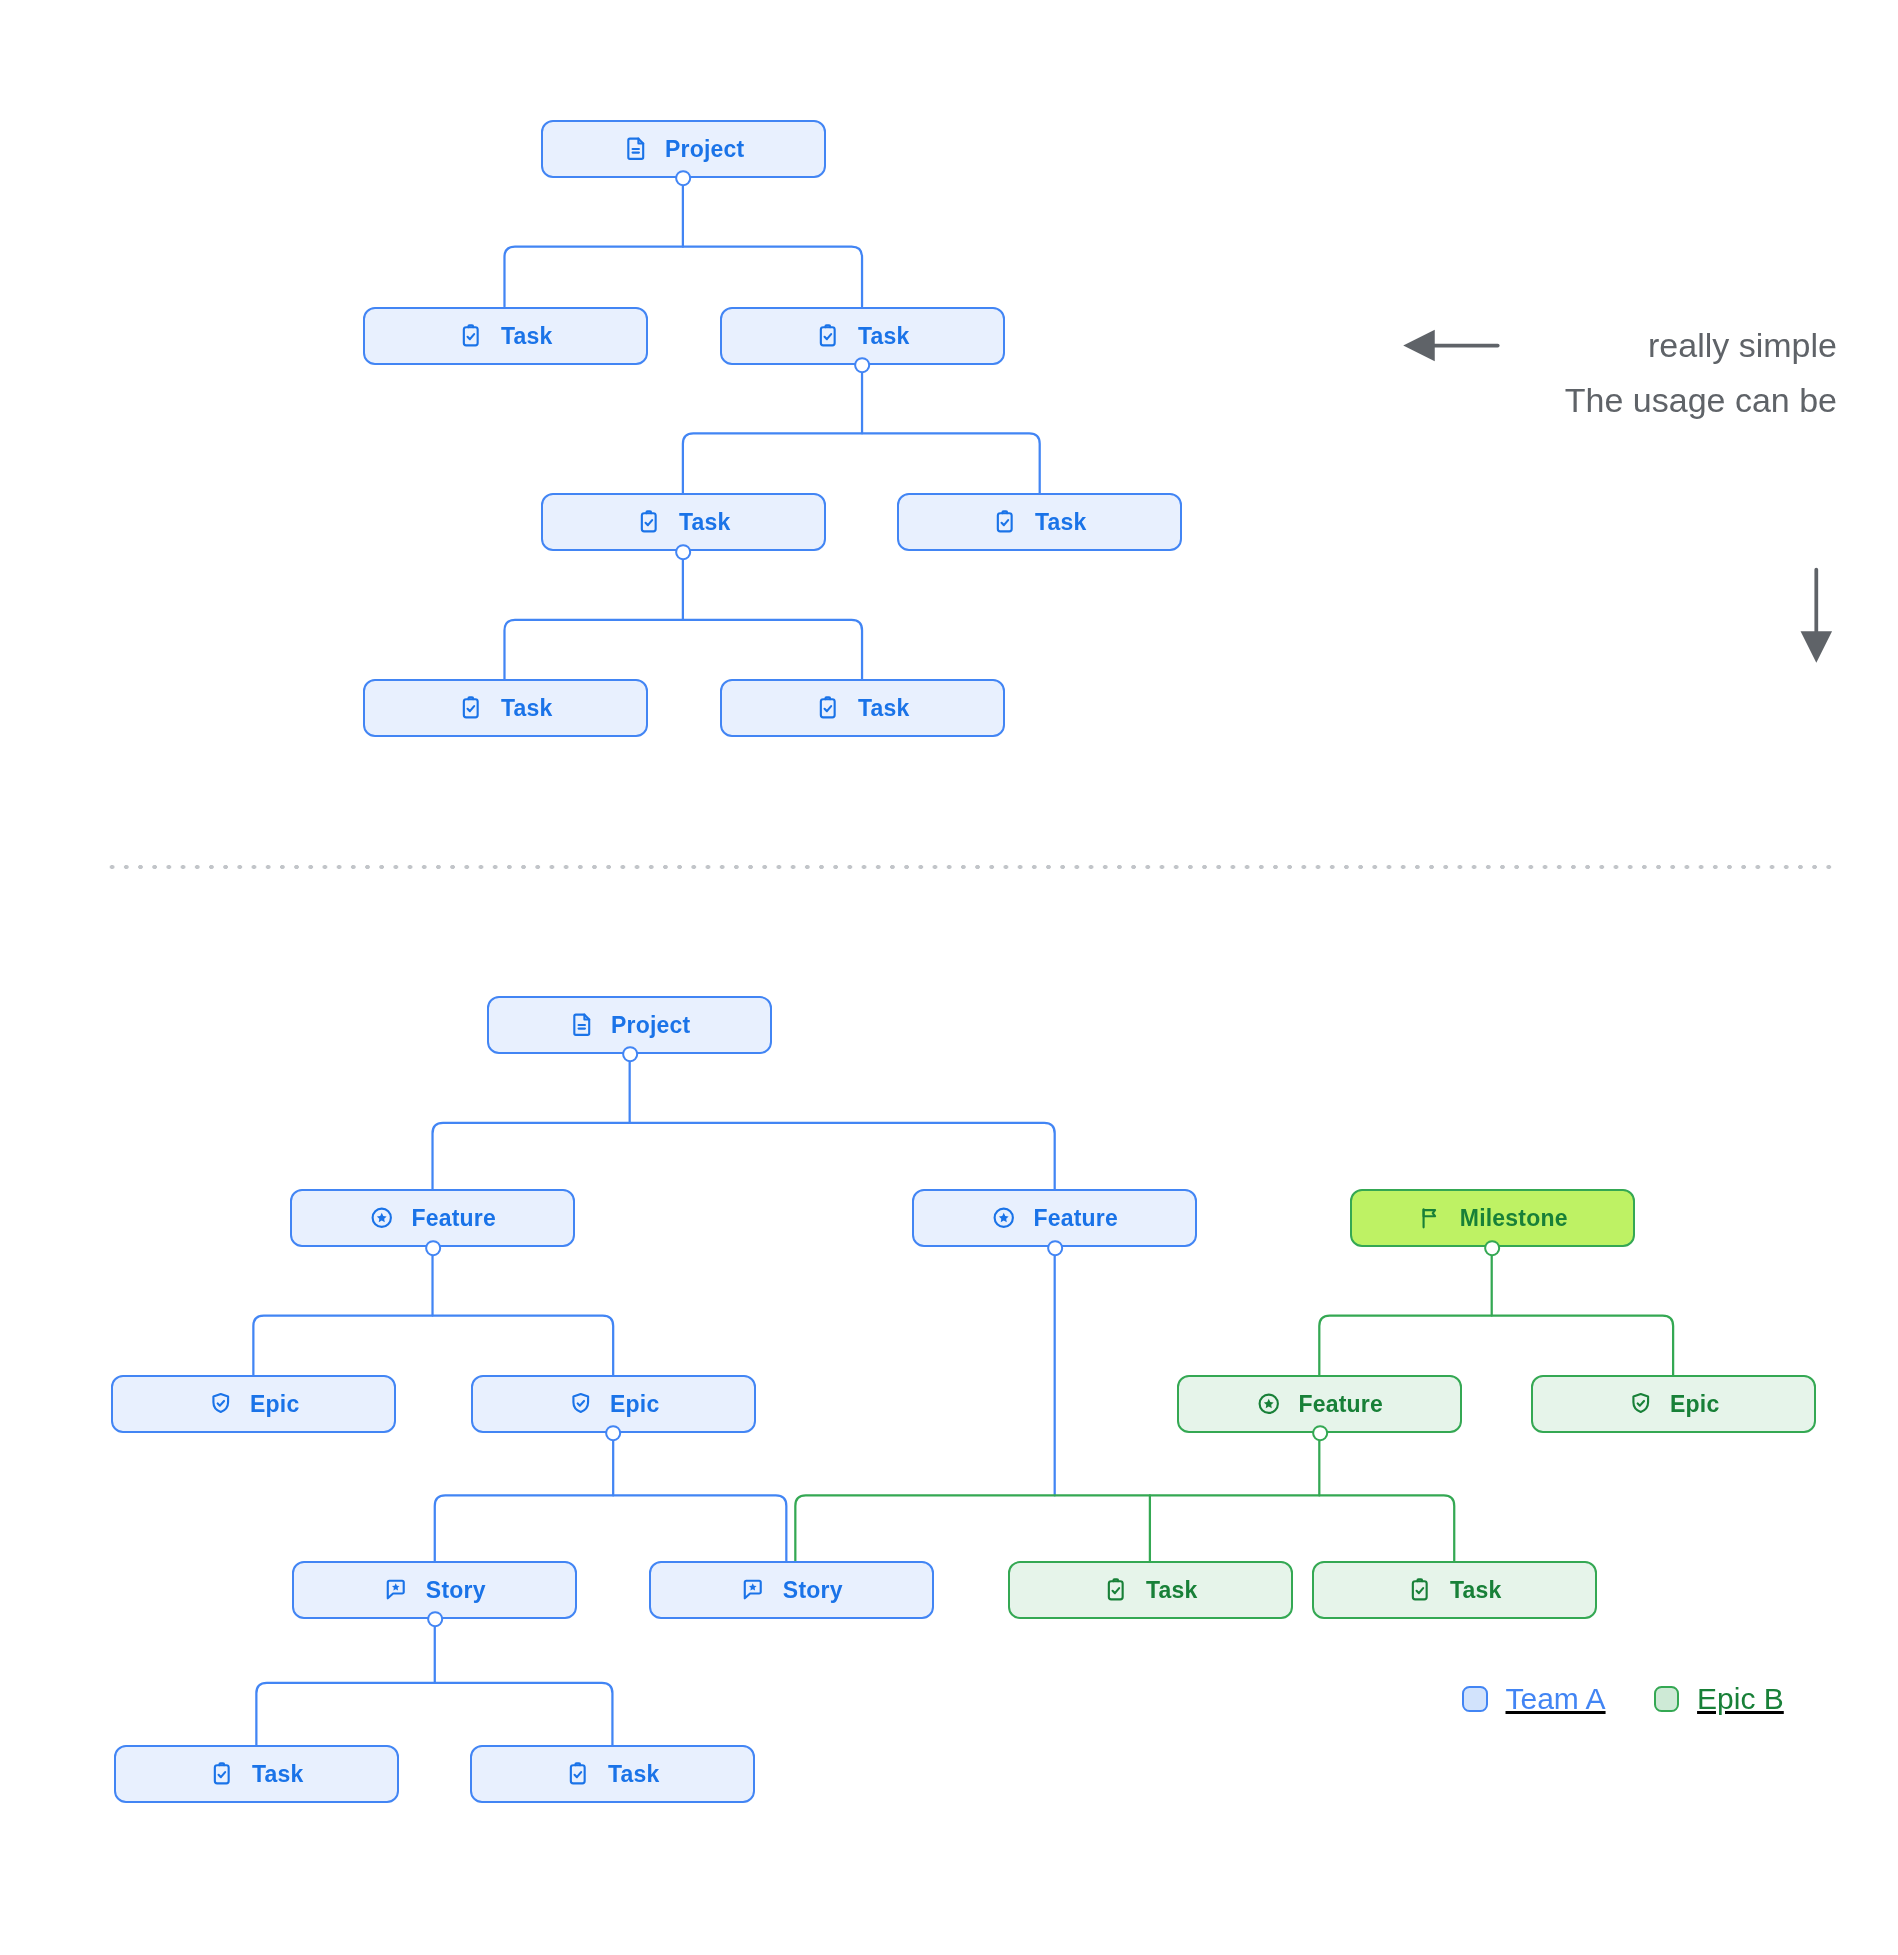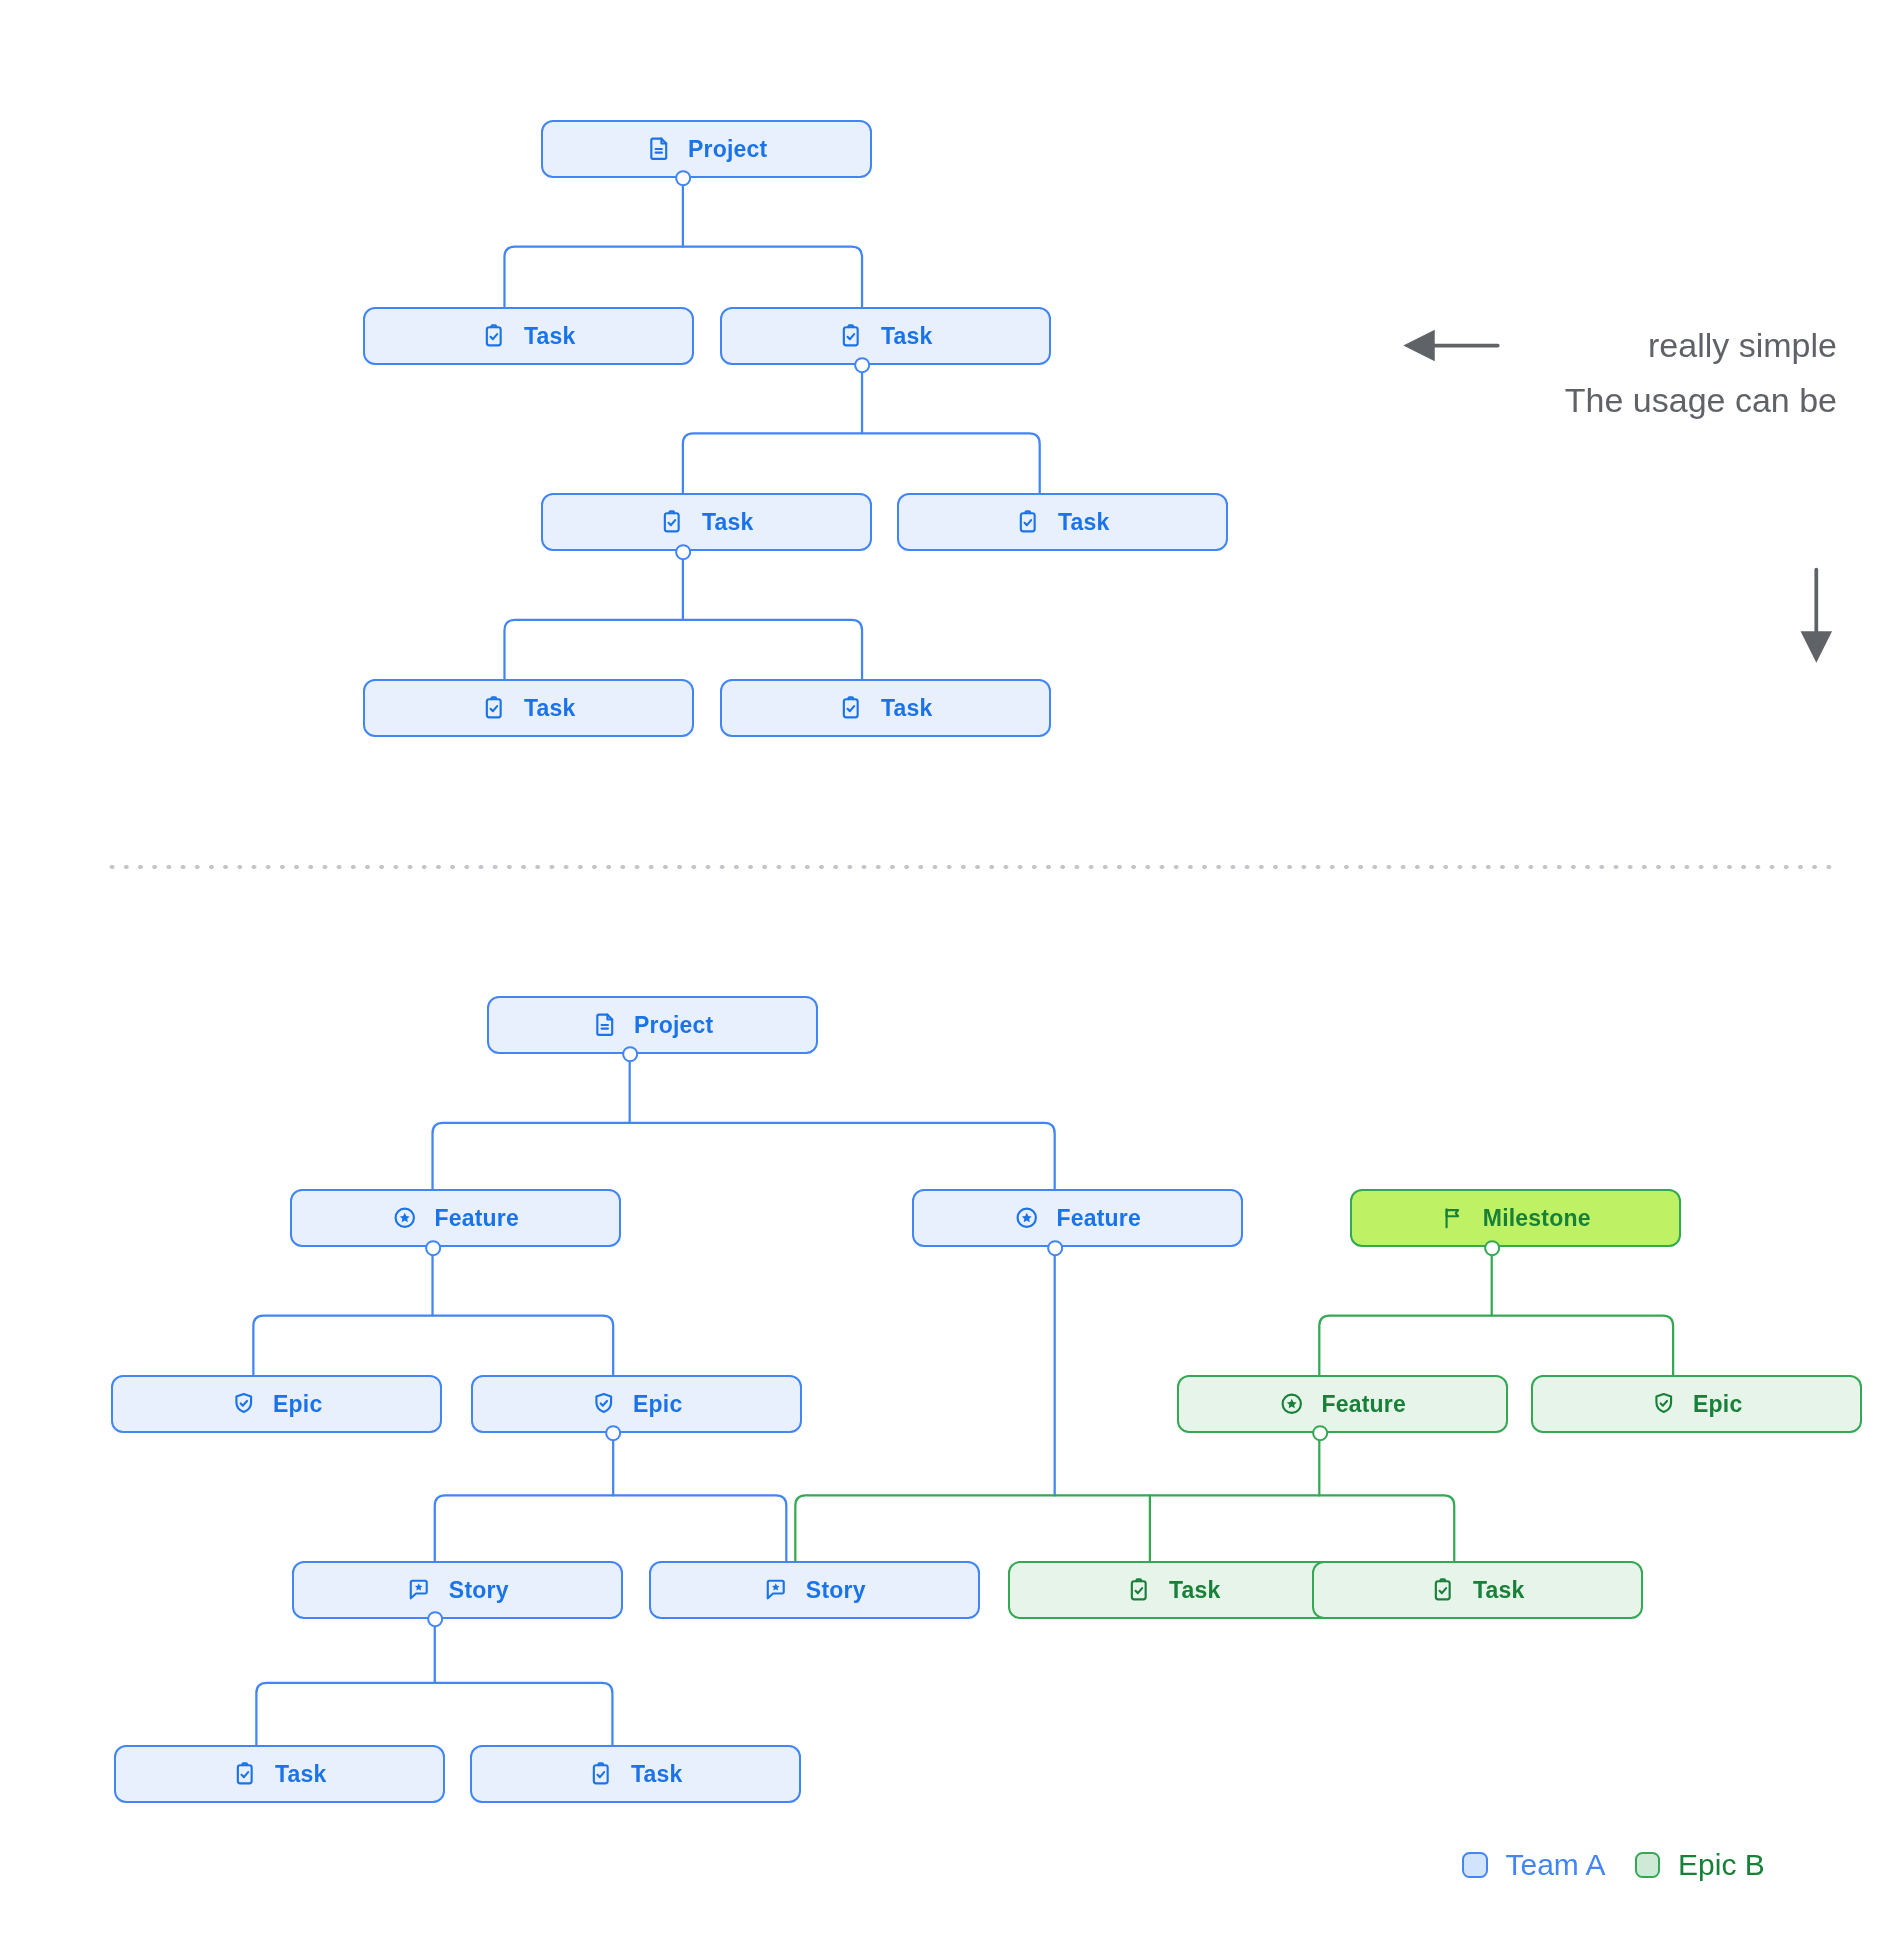--- a/index.html
+++ b/index.html
@@ -6,21 +6,21 @@
   .canvas{
     position:relative;width:1898px;height:1955px;background:#ffffff;
     font-family:"Liberation Sans",sans-serif;overflow:hidden;
   }
   svg.wires{position:absolute;left:0;top:0;width:1898px;height:1955px;}
   .edge-a{stroke:#4285F4;stroke-width:3;fill:none;stroke-linecap:round;}
   .edge-b{stroke:#34A853;stroke-width:3;fill:none;stroke-linecap:round;}
   .anno-stroke{stroke:#5F6368;stroke-width:5;fill:none;stroke-linecap:round;}
   .anno-fill{fill:#5F6368;stroke:none;}
   .node{
-    position:absolute;width:331px;height:58px;border-radius:12px;
+    position:absolute;width:285px;height:58px;border-radius:12px;
     border:2.2px solid;display:flex;align-items:center;justify-content:center;
     gap:17px;box-sizing:border-box;cursor:pointer;
   }
   .node svg{width:25.5px;height:25.5px;flex:0 0 auto;}
   .node .lbl{font-size:23px;font-weight:600;letter-spacing:0.2px;}
   .dot{
     position:absolute;width:15.7px;height:15.7px;border-radius:50%;
     background:#ffffff;border:2.2px solid;box-sizing:border-box;
     transform:translate(-50%,-50%);
   }
@@ -28,22 +28,22 @@
     position:absolute;left:105px;top:864px;width:1733px;height:6px;
     background-image:radial-gradient(circle,#C2C5C9 2px,transparent 2.5px);
     background-size:14.2px 6px;background-repeat:repeat-x;
   }
   .annotation{
     position:absolute;left:1200px;top:318px;width:637px;
     text-align:right;color:#5F6368;font-size:34px;line-height:1.62;
   }
   .annotation .para2{margin-top:10.5px;}
   .legend{
-    position:absolute;left:1462px;top:1848px;display:flex;
-    align-items:center;gap:29px;
+    position:absolute;left:1462px;top:1682px;display:flex;
+    align-items:center;gap:48px;text-decoration:underline;
   }
   .legend-item{display:flex;align-items:center;gap:18px;}
   .swatch{width:25.5px;height:25.5px;border-radius:7.5px;border:2.2px solid;box-sizing:border-box;}
   .swatch-a{border-color:#4285F4;background:#D2E3FC;}
   .swatch-b{border-color:#34A853;background:#CEEAD6;}
   .legend-label{font-size:30px;font-weight:500;}
   .legend-label.a{color:#4285F4;}
   .legend-label.b{color:#188038;}
 </style>
 </head>

